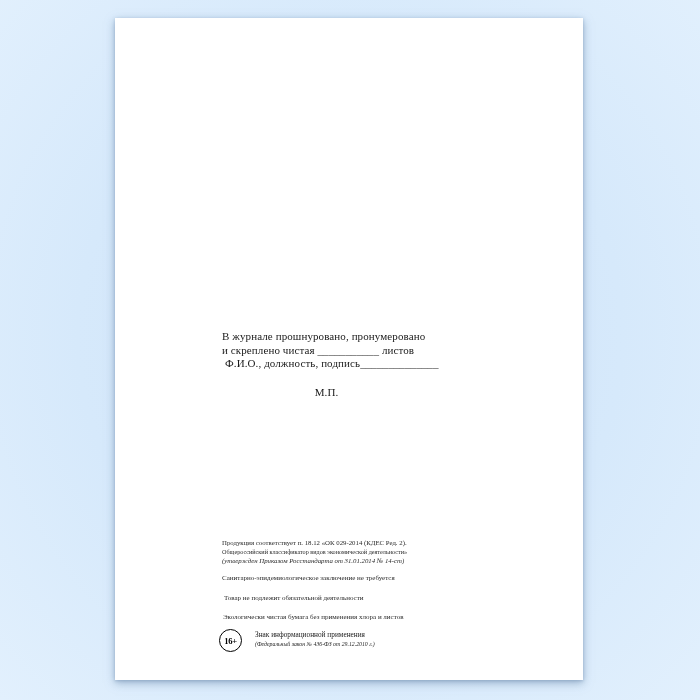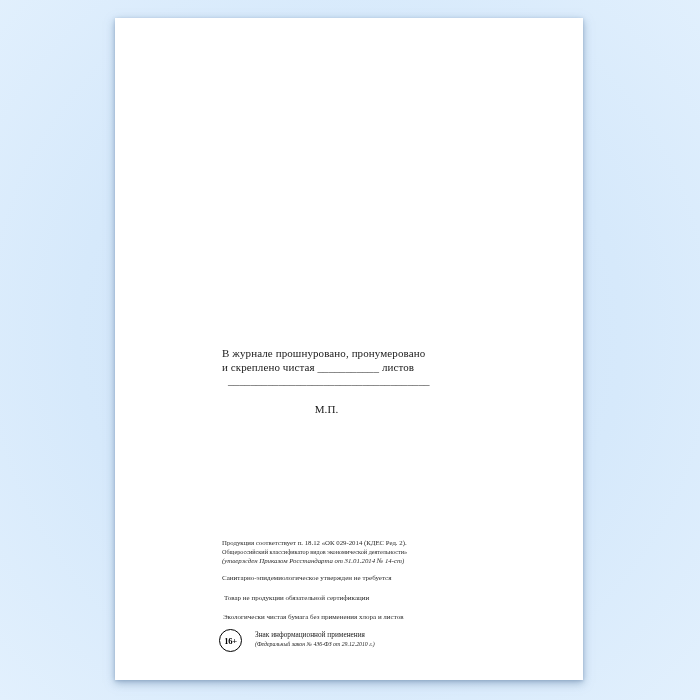--- a/index.html
+++ b/index.html
@@ -21,21 +21,21 @@
     top: 18px;
     width: 468px;
     height: 662px;
     background: #ffffff;
     box-shadow: 0 3px 9px rgba(110, 140, 175, 0.60), 0 1px 3px rgba(110, 140, 175, 0.45);
   }
   
   .binding-block {
     position: absolute;
     left: 107px;
-    top: 329px;
+    top: 312px;
     width: 213px;
     font-size: 11px;
     line-height: 13.6px;
     letter-spacing: 0.1px;
     white-space: nowrap;
     color: #1a1a1a;
   }
   .binding-block .indent1 { padding-left: 3px; }
   .binding-block .indent2 { padding-left: 6px; }
   .seal-label {
@@ -104,33 +104,33 @@
   .age-law   { font-size: 5.8px; line-height: 7px; font-style: italic; margin-top: 1.5px; }
 </style>
 </head>
 <body>
 
 <div class="page">
 
   <div class="binding-block">
     <div>В журнале прошнуровано, пронумеровано</div>
     <div>и скреплено чистая ___________ листов</div>
-    <div class="indent2">____________________________________</div>
+    <div class="indent1">Ф.И.О., должность, подпись______________</div>
     <div class="seal-label">М.П.</div>
   </div>
 
   <div class="compliance-block">
     <div class="compliance-line1">Продукция соответствует п. 18.12 «ОК 029-2014 (КДЕС Ред. 2).</div>
     <div class="compliance-line2">Общероссийский классификатор видов экономической деятельности»</div>
     <div class="compliance-line3">(утвержден Приказом Росстандарта от 31.01.2014 № 14-ст)</div>
   </div>
 
   <div class="statements-block">
-    <div class="statement-line">Санитарно-эпидемиологическое утвержден не требуется</div>
-    <div class="statement-line">Товар не продукции обязательной сертификации</div>
+    <div class="statement-line">Санитарно-эпидемиологическое заключение не требуется</div>
+    <div class="statement-line">Товар не подлежит обязательной деятельности</div>
     <div class="statement-line">Экологически чистая бумага без применения хлора и листов</div>
   </div>
 
   <div class="age-row">
     <div class="age-badge">16+</div>
     <div class="age-text">
       <div class="age-title">Знак информационной применения</div>
       <div class="age-law">(Федеральный закон № 436-ФЗ от 29.12.2010 г.)</div>
     </div>
   </div>

